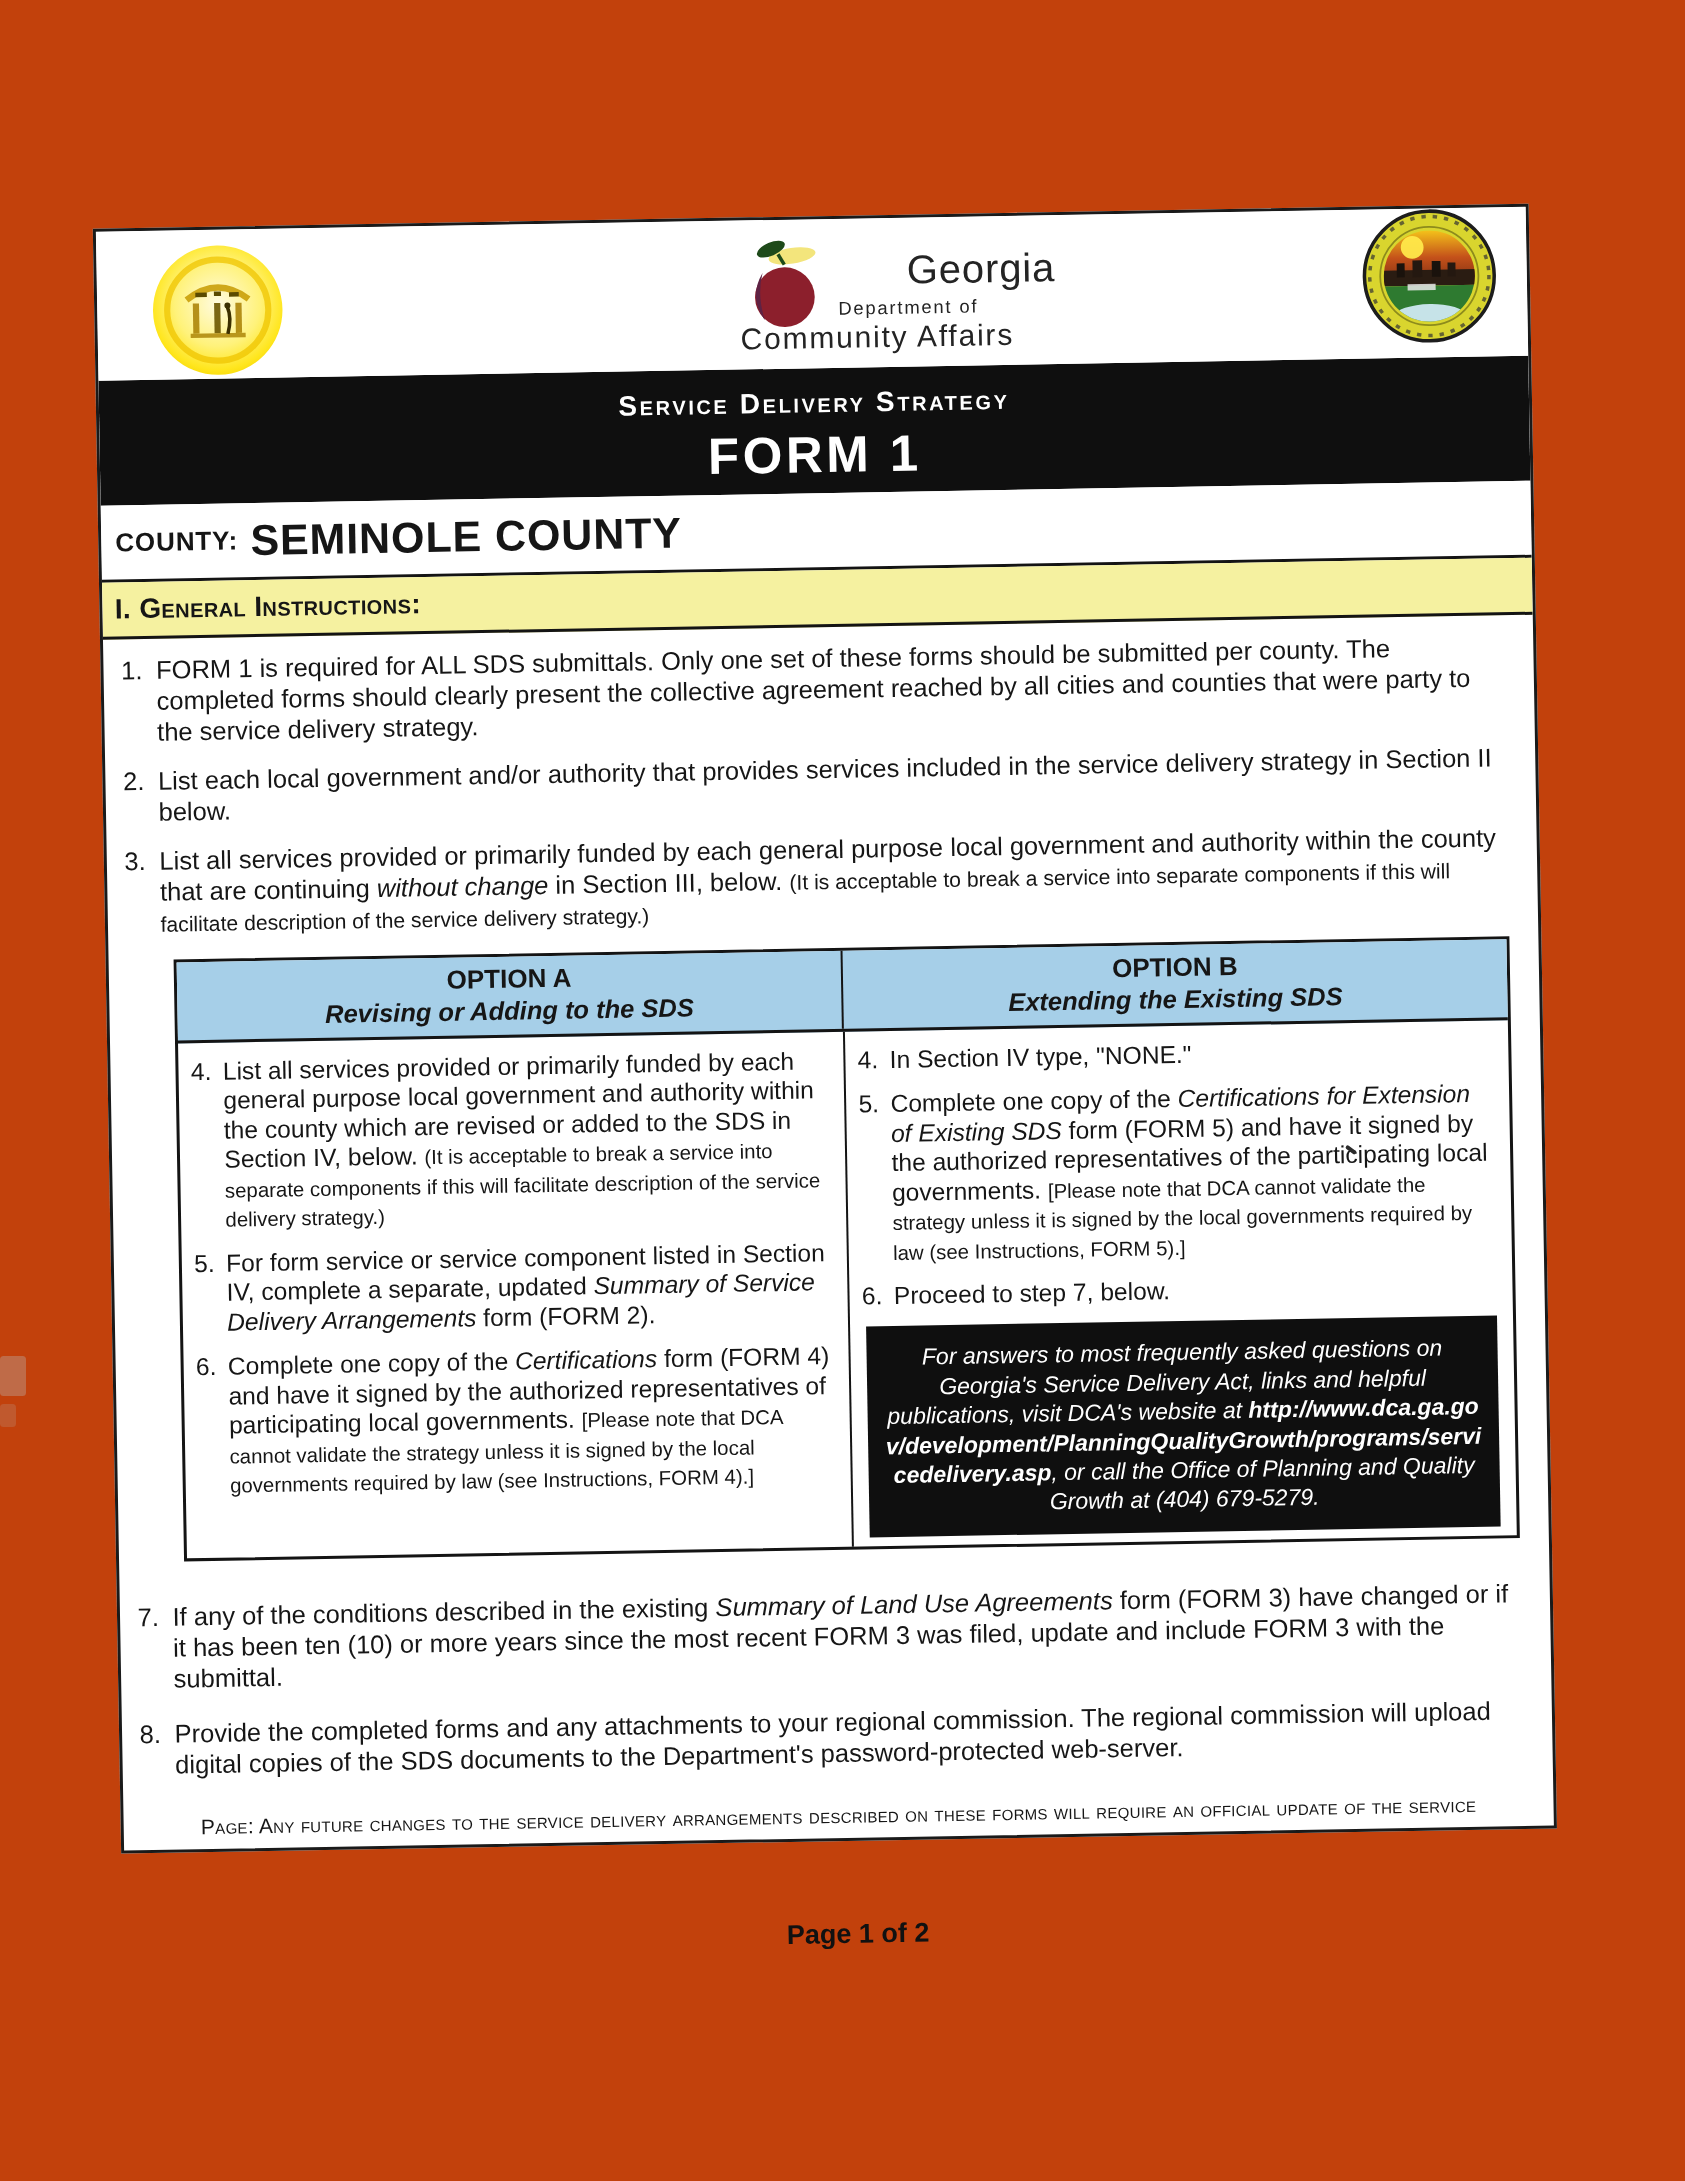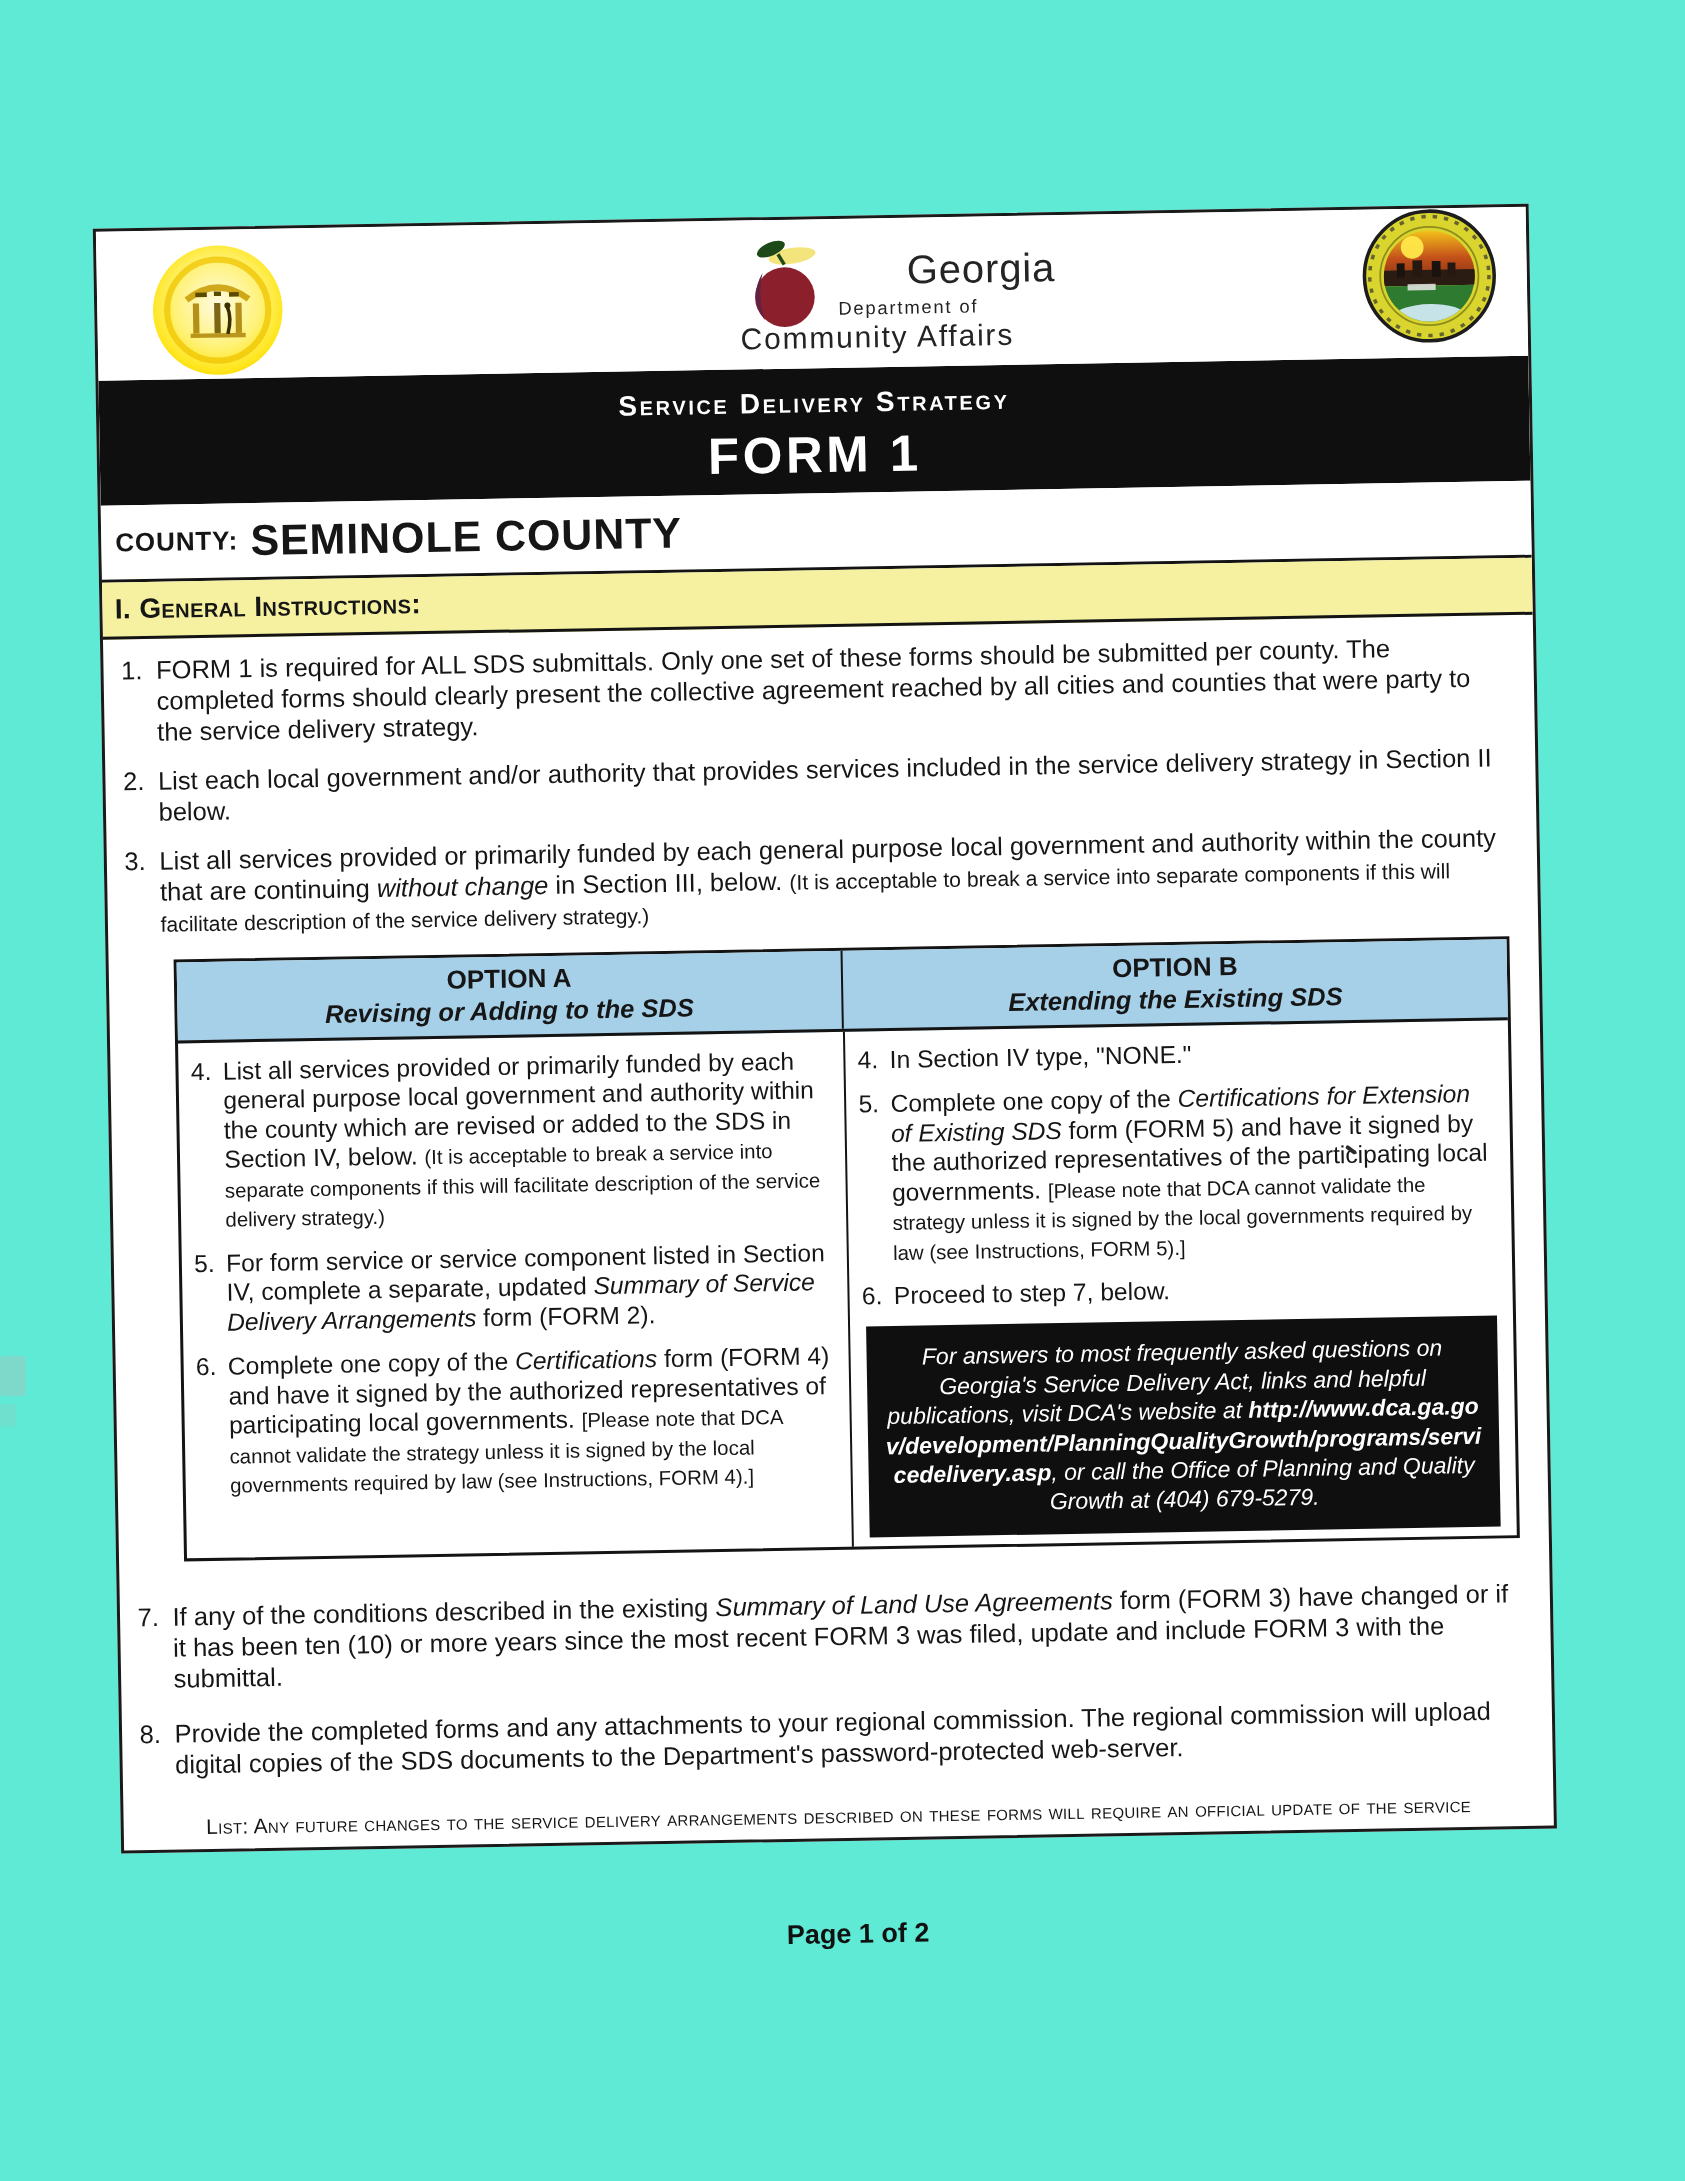--- a/index.html
+++ b/index.html
@@ -1,18 +1,18 @@
 <!DOCTYPE html>
 <html style="font-size:14px"><head>
 <meta charset="utf-8">
 <style>
   html,body{margin:0;padding:0;background:#ffffff;}
   body{width:1685px;height:2181px;position:relative;overflow:hidden;
        font-family:"Liberation Sans", sans-serif;color:#161616;}
-  .canvas{position:absolute;inset:0;background:#5eead4;}
+  .canvas{position:absolute;inset:0;background:#c2410c;}
 
   
   .smudge{position:absolute;background:#b9b9b9;opacity:.35;border-radius:3.5px;}
   .smudge.s1{left:0;top:1356px;width:26px;height:40px;}
   .smudge.s2{left:0;top:1404px;width:16px;height:23px;opacity:.2;}
 
   .tilt{position:absolute;inset:0;transform:rotate(-1deg);transform-origin:834px 1036px;}
 
   .doc{position:absolute;left:107px;top:216px;width:1436px;height:1625px;
        border:3.5px solid #1a1a1a;background:#fff;box-sizing:border-box;overflow:hidden;}
@@ -243,21 +243,21 @@
           <span class="num">7.</span>
           <span class="body"><span>If any of the conditions described in the existing </span><span class="s-i">Summary of Land Use Agreements</span><span> form (FORM 3) have changed or if it has been ten (10) or more years since the most recent FORM 3 was filed, update and include FORM 3 with the submittal.</span></span>
         </div>
         <div class="item">
           <span class="num">8.</span>
           <span class="body"><span>Provide the completed forms and any attachments to your regional commission.  The regional commission will upload digital copies of the SDS documents to the Department's password-protected web-server.</span></span>
         </div>
       </div>
 
       <div class="note">
-        <span>List:</span><span>  Any future changes to the service delivery arrangements described on these forms will require an official update of the service delivery strategy and submittal of revised forms and attachments to the Georgia Department of Community Affairs under the "Option A" process described, above.</span>
+        <span>Page:</span><span>  Any future changes to the service delivery arrangements described on these forms will require an official update of the service delivery strategy and submittal of revised forms and attachments to the Georgia Department of Community Affairs under the "Option A" process described, above.</span>
       </div>
 
       <div class="mark"></div>
     </div>
 
     <div class="footer">Page 1 of 2</div>
   </div>
 </div>
 
 

